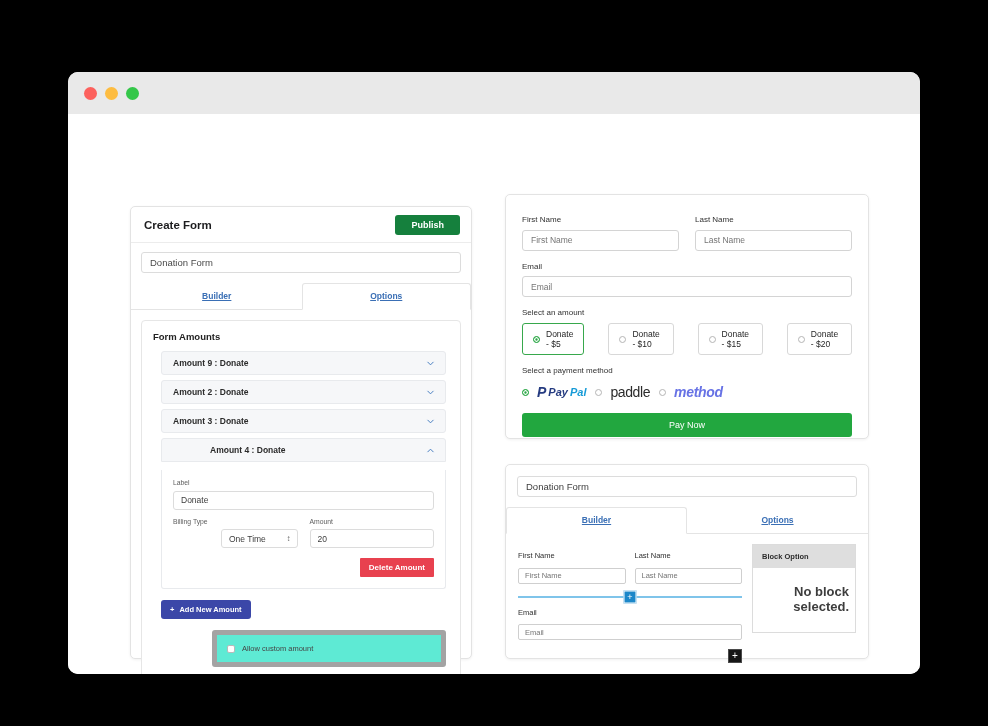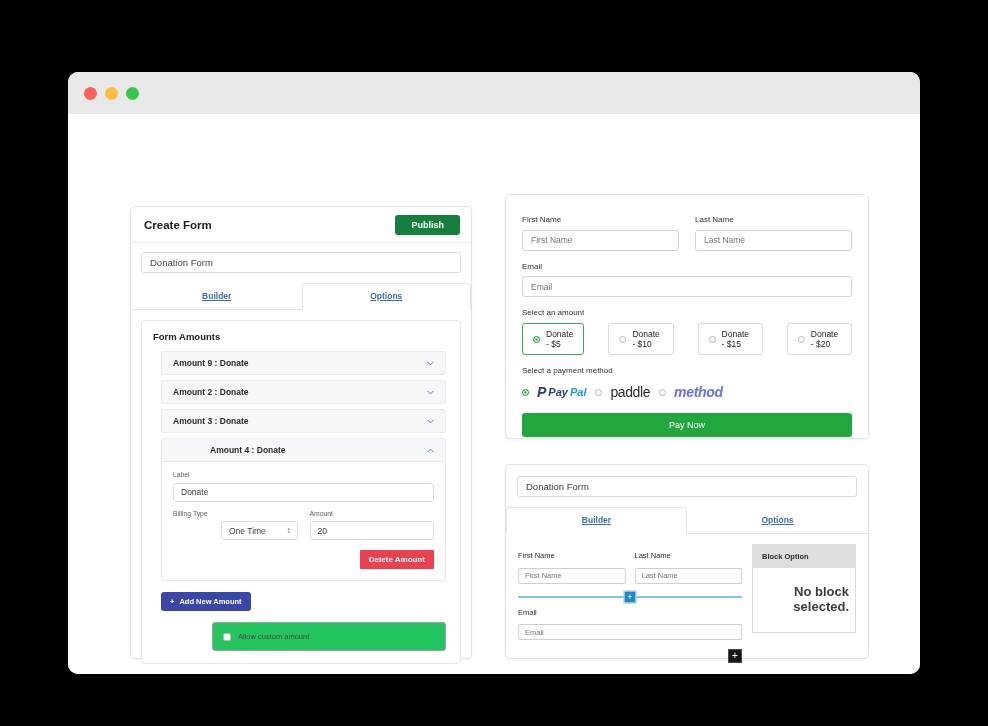--- a/index.html
+++ b/index.html
@@ -174,22 +174,22 @@
     margin: 11px 0 0 19px;
     background: #3b47a8; color: #fff;
     font-size: 7.5px; font-weight: bold;
     border: none; border-radius: 3px;
     padding: 5px 9px; cursor: pointer;
     display: inline-flex; align-items: center; gap: 5px;
     font-family: "Liberation Sans", sans-serif;
   }
   #allow-custom-box {
     margin: 11px 14px 0 70px;
-    border: 1px solid #a3a3a3; border-radius: 3px;
-    background: #22c55e;
+    border: 5px solid #a3a3a3; border-radius: 3px;
+    background: #5eead4;
     padding: 9px 0 9px 10px;
     display: flex; align-items: center; gap: 7px;
   }
   .cb {
     width: 8px; height: 8px;
     border: 1px solid #b9b9b9; border-radius: 2px;
     background: #fff; cursor: pointer; flex: none;
   }
   #allow-custom-label { font-size: 7.5px; color: #454545; }
 
@@ -382,21 +382,21 @@
 
         <div class="accordion-row">
           <span class="accordion-label">Amount 3 : Donate</span>
           <span class="chev">
             <svg viewBox="0 0 10 10" width="9" height="9">
                 <path d="M2 3.5 L5 6.5 L8 3.5" stroke="#4a7fc1" stroke-width="1.1" fill="none" stroke-linecap="round"></path>
               </svg>
           </span>
         </div>
 
-        <div class="accordion-row" style="margin-bottom:0;border-radius:3px 3px 0 0;padding-left:48px;">
+        <div class="accordion-row" style="margin-bottom:8px;border-radius:3px 3px 0 0;padding-left:48px;">
           <span class="accordion-label">Amount 4 : Donate</span>
           <span class="chev">
             <svg viewBox="0 0 10 10" width="9" height="9">
                 <path d="M2 6.5 L5 3.5 L8 6.5" stroke="#4a7fc1" stroke-width="1.1" fill="none" stroke-linecap="round"></path>
               </svg>
           </span>
         </div>
 
         <div class="accordion-body">
           <div class="fld-label">Label</div>

